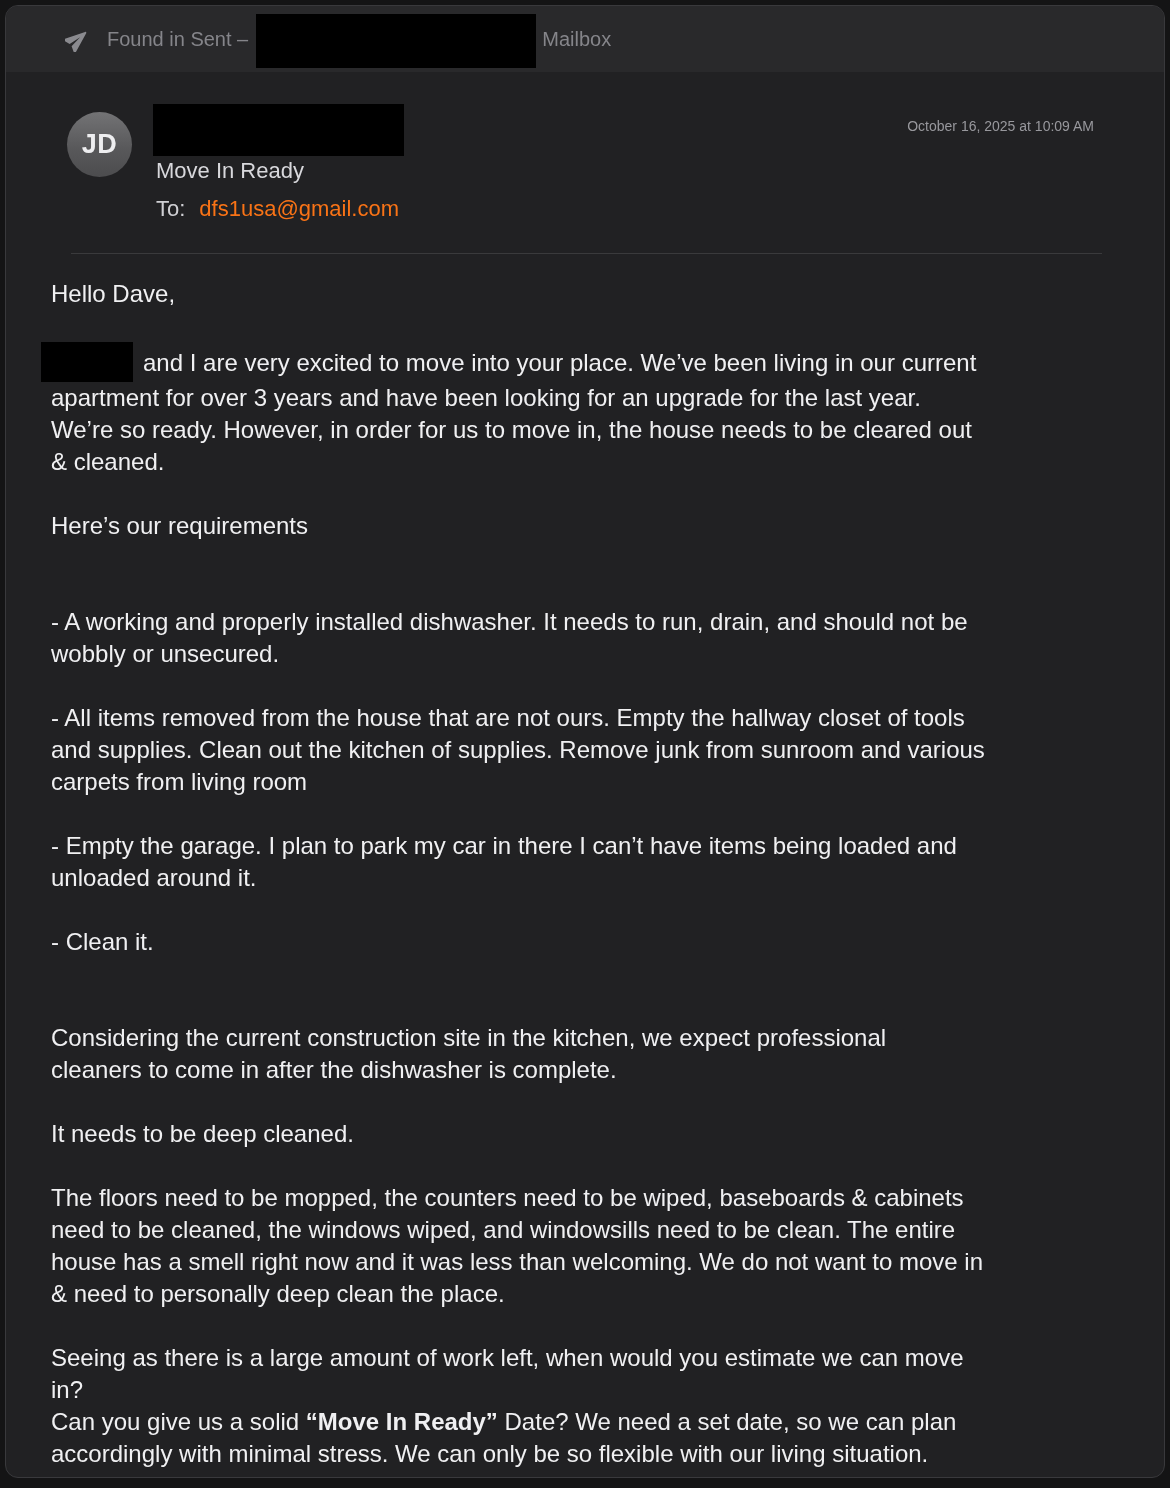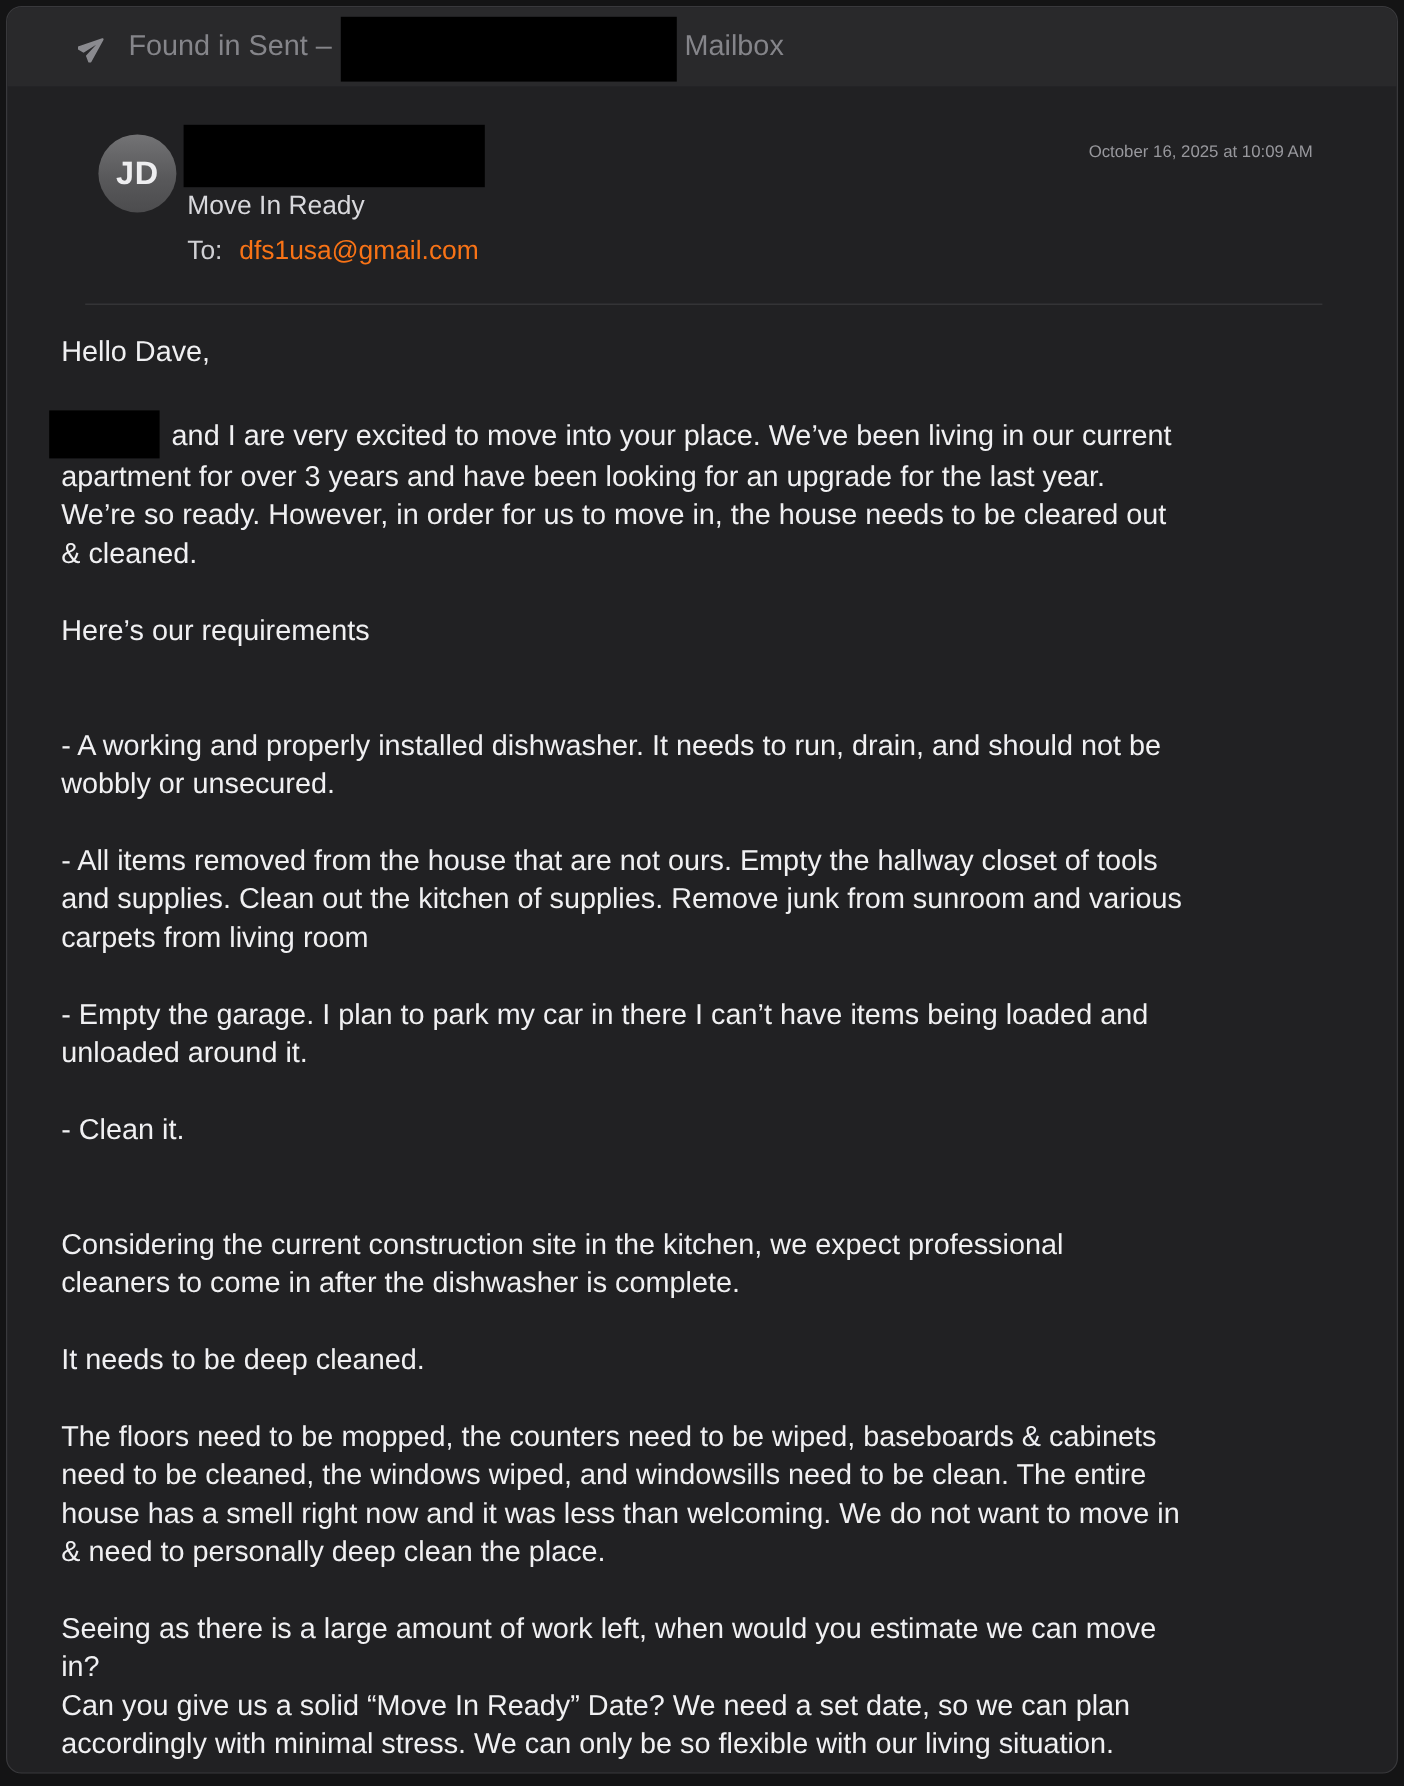--- a/index.html
+++ b/index.html
@@ -31,40 +31,40 @@
   .banner {
     position: absolute;
     left: 0; top: 0; right: 0;
     height: 66px;
     background: #29292b;
     display: flex;
     align-items: center;
     padding-left: 59px;
     box-sizing: border-box;
     color: #85858a;
-    font-size: 24px;
+    font-size: 20px;
   }
   .banner .send-icon {
     width: 26px;
     height: 26px;
     margin-right: 16px;
     flex: 0 0 auto;
   }
   .redact { background: #000; }
   .banner-redact {
     display: inline-block;
     width: 280px;
     height: 54px;
     margin: 4px 6px 0 8px;
     flex: 0 0 auto;
   }
   
   .avatar {
     position: absolute;
-    left: 76px;
+    left: 61px;
     top: 106px;
     width: 65px;
     height: 65px;
     border-radius: 50%;
     background: linear-gradient(180deg, #737375 0%, #59595b 55%, #4c4c4e 100%);
     display: flex;
     align-items: center;
     justify-content: center;
     color: #eeeef0;
     font-size: 27px;
@@ -128,21 +128,21 @@
   }
   .para:first-child { margin-top: 0; }
   .req-item { white-space: pre-line; }
   .inline-redact {
     display: inline-block;
     width: 92px;
     height: 40px;
     margin: 0 10px 0 -10px;
     vertical-align: -11px;
   }
-  .bold { font-weight: 400; }
+  .bold { font-weight: 700; }
 </style>
 </head>
 <body>
 
 <div class="stage">
   <div class="card">
 
     <div class="banner">
       <svg class="send-icon" viewBox="0 0 24 24">
         <g transform="rotate(-40 12 12)">

